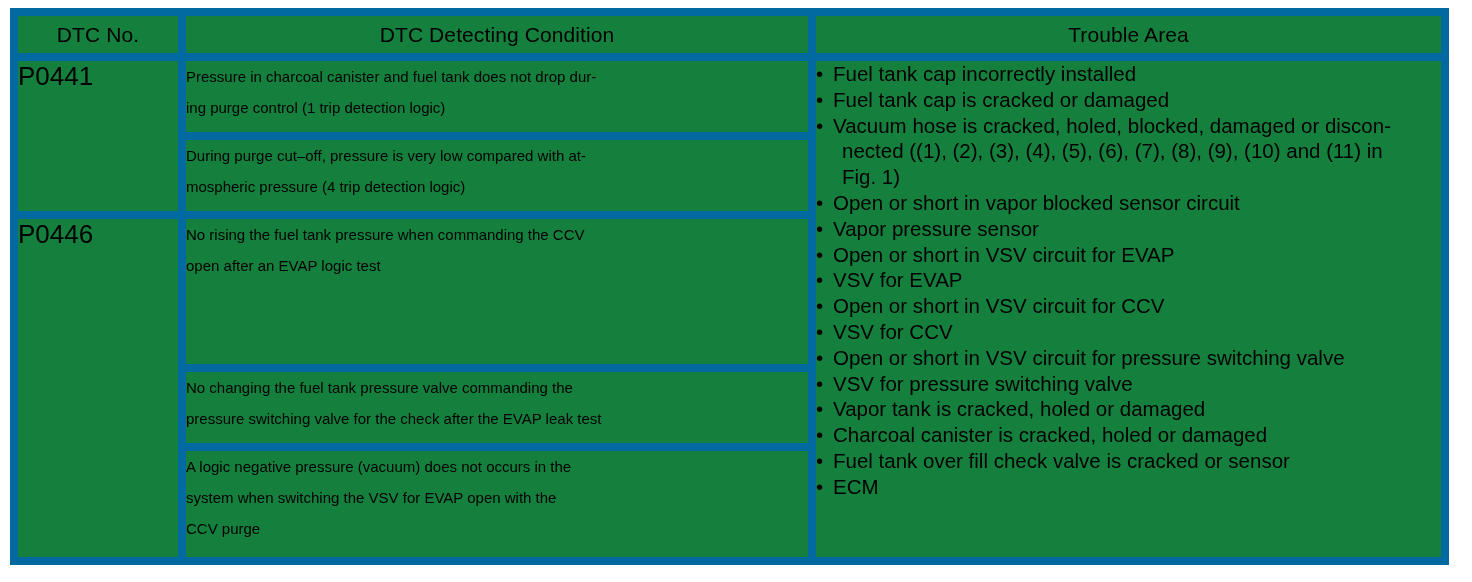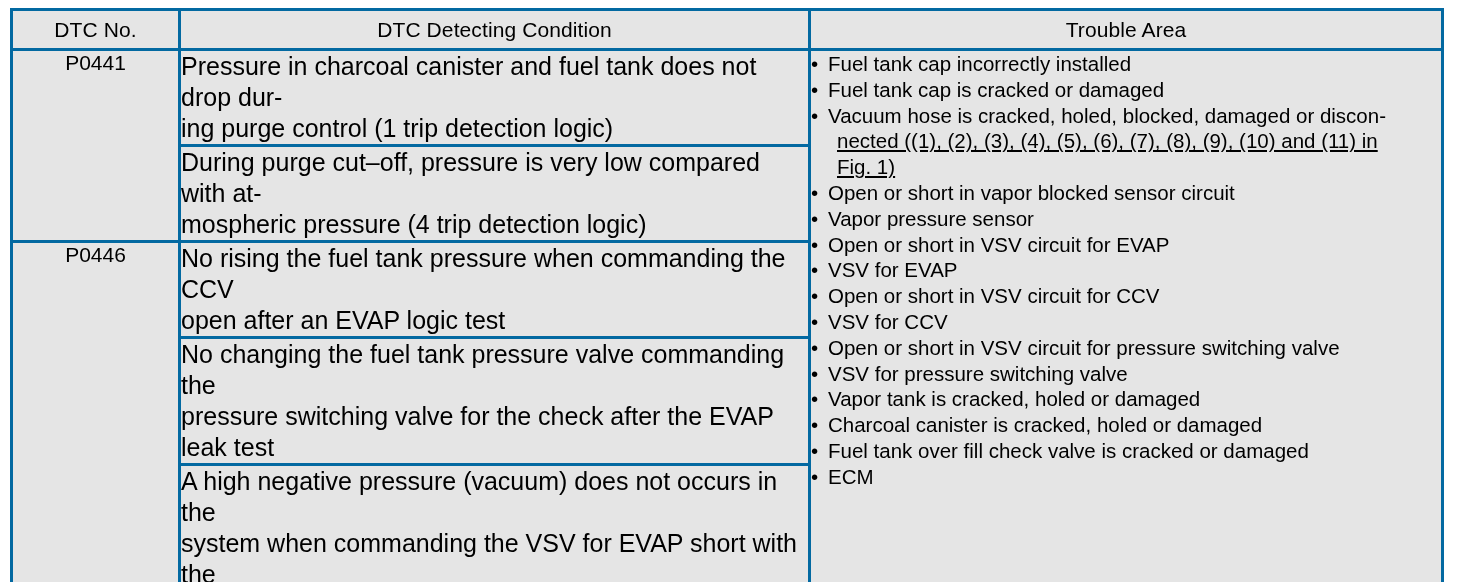--- a/index.html
+++ b/index.html
@@ -27,52 +27,52 @@
     position: absolute;
     left: 10px;
     top: 8px;
     width: 1431px;
     height: 557px;
     border-collapse: collapse;
     table-layout: fixed;
     background: #ffffff;
   }
   .dtc-table td, .dtc-table th {
-    border: 3px solid #0369a1;
+    border: 8px solid #0369a1;
     padding: 0;
     vertical-align: top;
     font-weight: normal;
-    background: #e5e5e5;
+    background: #15803d;
   }
 
   
   col.c-dtc   { width: 168px; }
   col.c-cond  { width: 630px; }
   col.c-trbl  { width: 633px; }
 
   
   .hdr-row th {
     height: 37px;
     text-align: center;
     vertical-align: middle;
     font-size: 21px;
     letter-spacing: 0.1px;
   }
 
   
   .dtc-cell {
-    text-align: center;
+    text-align: left;
     vertical-align: middle;
-    font-size: 21px;
+    font-size: 26px;
   }
 
   
   .cond-cell {
     padding: 14px 14px 14px 14px;
-    font-size: 25px;
+    font-size: 15px;
     line-height: 31px;
     vertical-align: top;
     text-align: left;
     white-space: normal;
   }
   .cond-cell .ln { display: block; }
 
   
   .trbl-cell {
     padding: 9px 8px 8px 10px;
@@ -94,21 +94,20 @@
   ul.trbl-list > li .bullet {
     position: absolute;
     left: 0;
     top: 0;
     font-size: 20.5px;
     line-height: 25.8px;
   }
   ul.trbl-list > li .cont {
     display: block;
     padding-left: 9px;
-    text-decoration: underline;
   }
 </style>
 </head>
 <body>
 
 <div id="page">
 
   <table class="dtc-table">
     <colgroup>
       <col class="c-dtc">
@@ -135,21 +134,21 @@
               <li><span class="bullet">•</span><span>Open or short in vapor blocked sensor circuit</span></li>
               <li><span class="bullet">•</span><span>Vapor pressure sensor</span></li>
               <li><span class="bullet">•</span><span>Open or short in VSV circuit for EVAP</span></li>
               <li><span class="bullet">•</span><span>VSV for EVAP</span></li>
               <li><span class="bullet">•</span><span>Open or short in VSV circuit for CCV</span></li>
               <li><span class="bullet">•</span><span>VSV for CCV</span></li>
               <li><span class="bullet">•</span><span>Open or short in VSV circuit for pressure switching valve</span></li>
               <li><span class="bullet">•</span><span>VSV for pressure switching valve</span></li>
               <li><span class="bullet">•</span><span>Vapor tank is cracked, holed or damaged</span></li>
               <li><span class="bullet">•</span><span>Charcoal canister is cracked, holed or damaged</span></li>
-              <li><span class="bullet">•</span><span>Fuel tank over fill check valve is cracked or damaged</span></li>
+              <li><span class="bullet">•</span><span>Fuel tank over fill check valve is cracked or sensor</span></li>
               <li><span class="bullet">•</span><span>ECM</span></li>
             </ul>
           </td>
         </tr>
         <tr>
           <td class="cond-cell">
             <span class="ln">During purge cut–off, pressure is very low compared with at-</span>
             <span class="ln">mospheric pressure (4 trip detection logic)</span>
           </td>
         </tr>
@@ -161,21 +160,21 @@
           </td>
         </tr>
         <tr>
           <td class="cond-cell">
             <span class="ln">No changing the fuel tank pressure valve commanding the</span>
             <span class="ln">pressure switching valve for the check after the EVAP leak test</span>
           </td>
         </tr>
         <tr>
           <td class="cond-cell">
-            <span class="ln">A high negative pressure (vacuum) does not occurs in the</span>
-            <span class="ln">system when commanding the VSV for EVAP short with the</span>
+            <span class="ln">A logic negative pressure (vacuum) does not occurs in the</span>
+            <span class="ln">system when switching the VSV for EVAP open with the</span>
             <span class="ln">CCV purge</span>
           </td>
         </tr>
       </tbody>
   </table>
 
 </div>
 
 </body></html>

